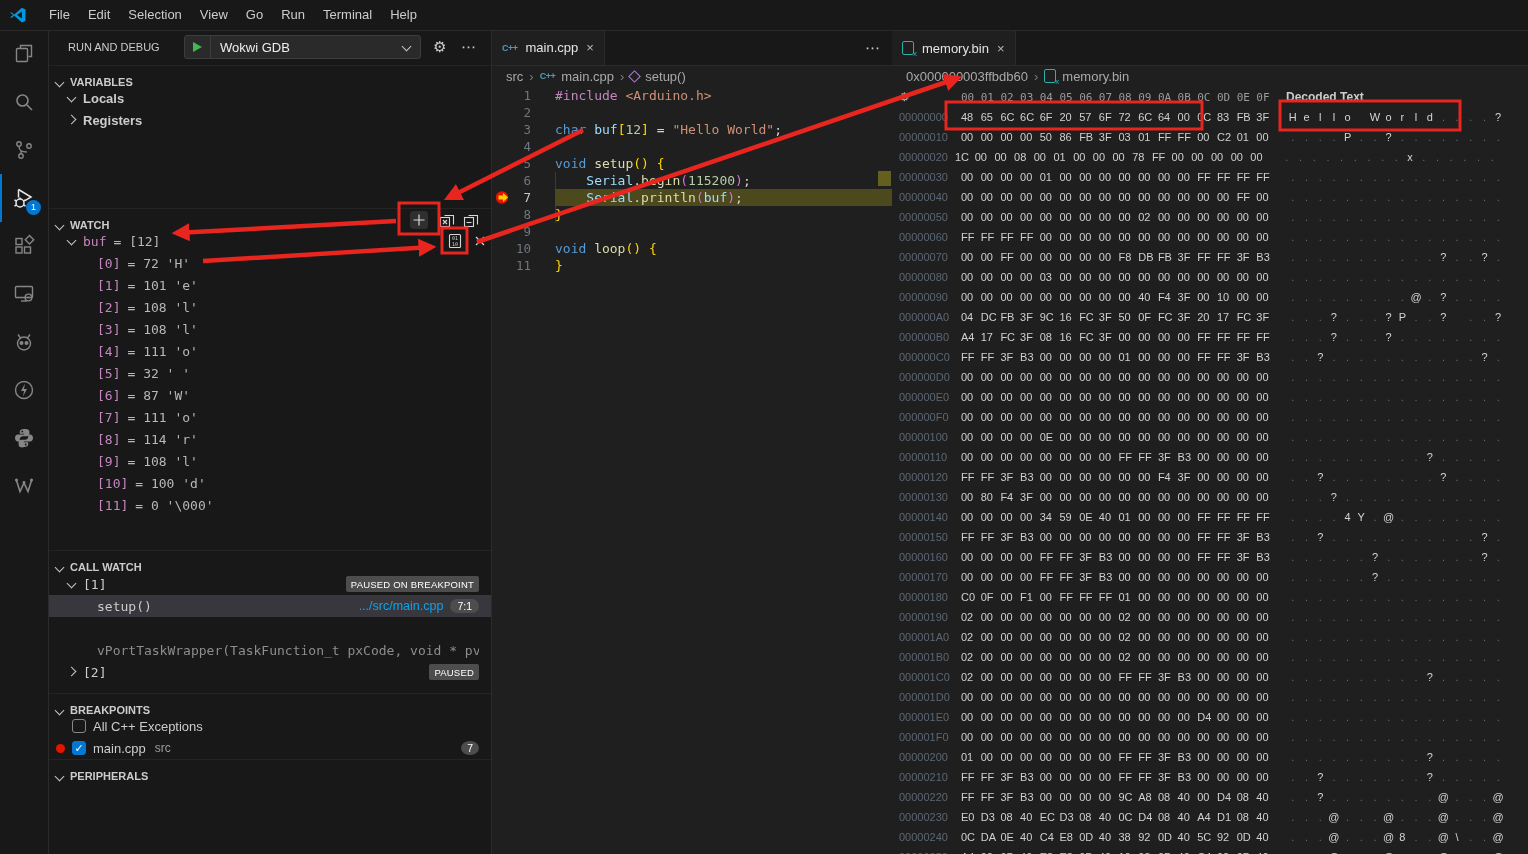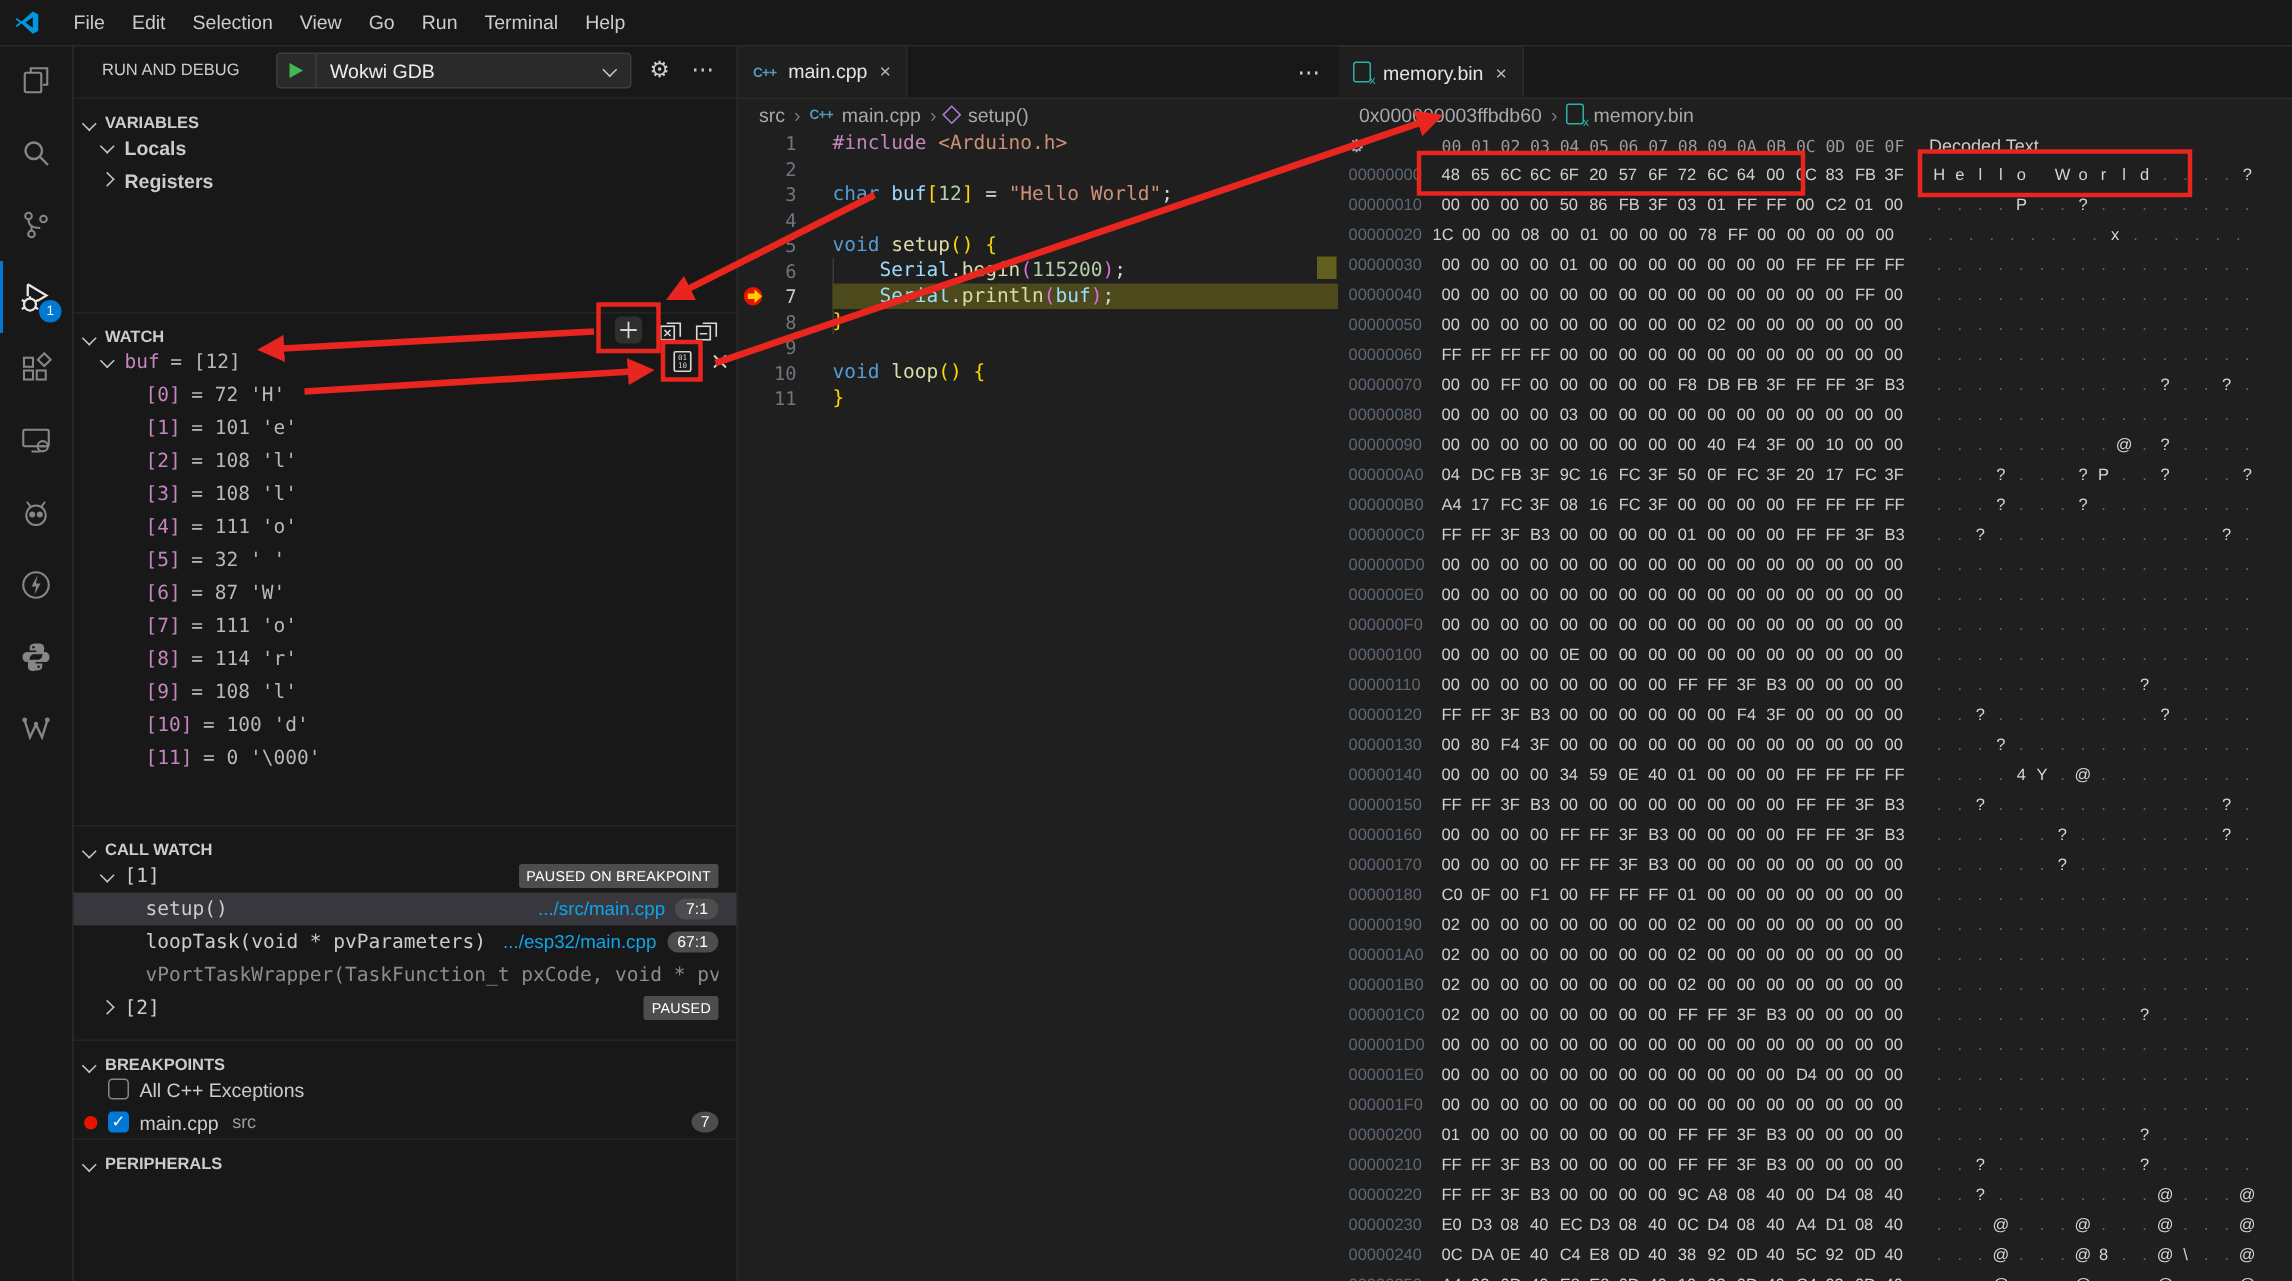--- a/index.html
+++ b/index.html
@@ -103,21 +103,21 @@
   
   .hexpane{position:absolute;left:892px;top:30px;width:636px;bottom:0;background:#1f1f1f;z-index:2;}
   .hexhead{position:absolute;top:57px;left:0;right:0;height:20px;display:flex;align-items:center;
            font-family:"DejaVu Sans Mono",monospace;font-size:11px;color:#9b9b9b;}
   .hgear{width:52px;margin-left:7px;font-size:12px;color:#b0b0b0;flex:none;font-family:"Liberation Sans",sans-serif;}
   .hbytes{display:flex;margin-left:10px;flex:none;}
   .hcell{width:19.7px;flex:none;}
   .htext{display:flex;margin-left:10px;flex:none;}
   .tcell{width:13.7px;text-align:center;flex:none;color:#d4d4d4;}
   .tcell.dimc{color:#666a6e;}
-  .dec-head{margin-left:10px;font-family:"Liberation Sans",sans-serif;font-size:12px;font-weight:400;color:#cccccc;}
+  .dec-head{margin-left:10px;font-family:"Liberation Sans",sans-serif;font-size:12px;font-weight:700;color:#cccccc;}
   .hexbody{position:absolute;top:77px;left:0;right:0;bottom:0;overflow:hidden;
            font-family:Liberation Sans, sans-serif;font-size:11px;}
   .hr-row{height:20px;display:flex;align-items:center;}
   .haddr{width:52px;margin-left:7px;color:#5c6773;flex:none;}
   .hr-row .hcell{color:#d0d0d0;}
 
   
   #anno{position:absolute;left:0;top:0;z-index:40;pointer-events:none;}
 </style>
 </head>
@@ -368,25 +368,20 @@
 
     <div class="sec-head" style="top:729px">
       <span class="chev"></span>
       <span>PERIPHERALS</span>
     </div>
   <div class="frame-row sel" style="top: 565px;">
         <span class="fname">setup()</span>
         <span class="fpath">.../src/main.cpp</span>
         <span class="pill fpos">7:1</span>
       </div>
-      <div class="frame-row" style="top: 587px;">
-        <span class="fname">loopTask(void * pvParameters)</span>
-        <span class="fpath">.../esp32/main.cpp</span>
-        <span class="pill fpos">67:1</span>
-      </div>
       <div class="frame-row dim" style="top: 609px;">
         <span class="fname">vPortTaskWrapper(TaskFunction_t pxCode, void * pvParamet</span>
       </div>
     </div>
 
   <div class="editor">
     <div class="tabbar">
       <div class="tab">
         <span class="cpp-icon">C++</span>
         <span class="tab-label">main.cpp</span>

